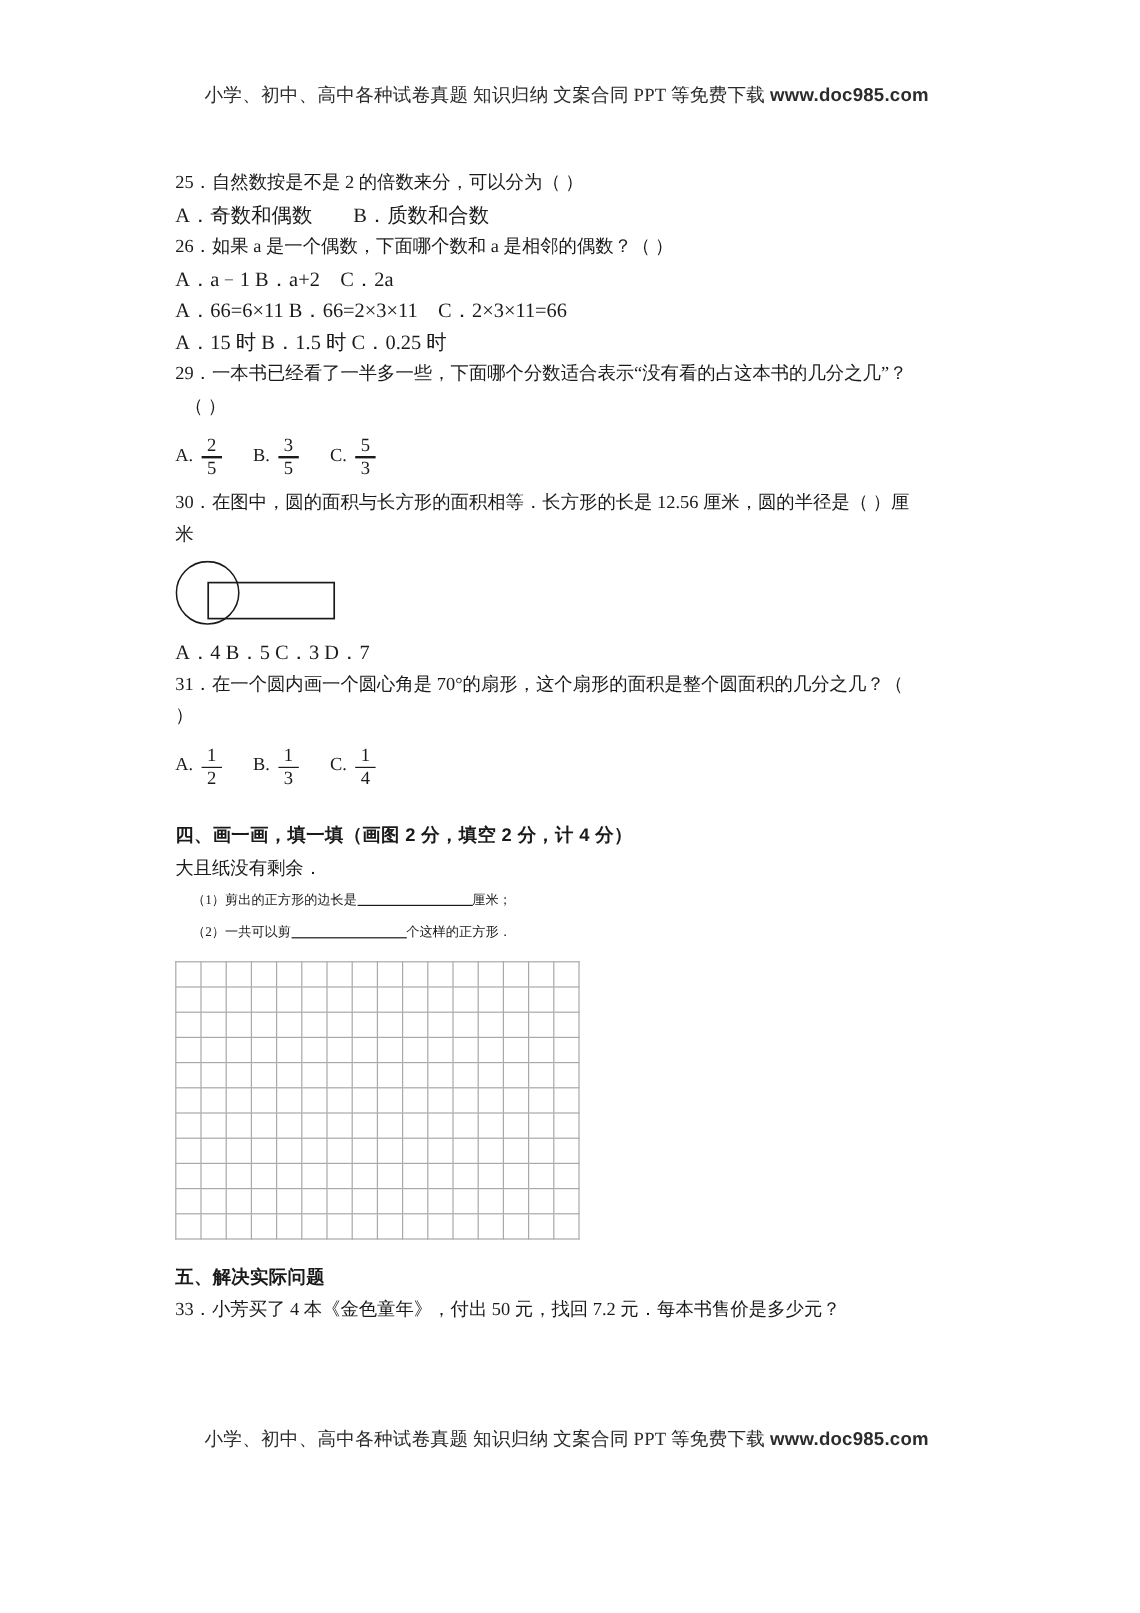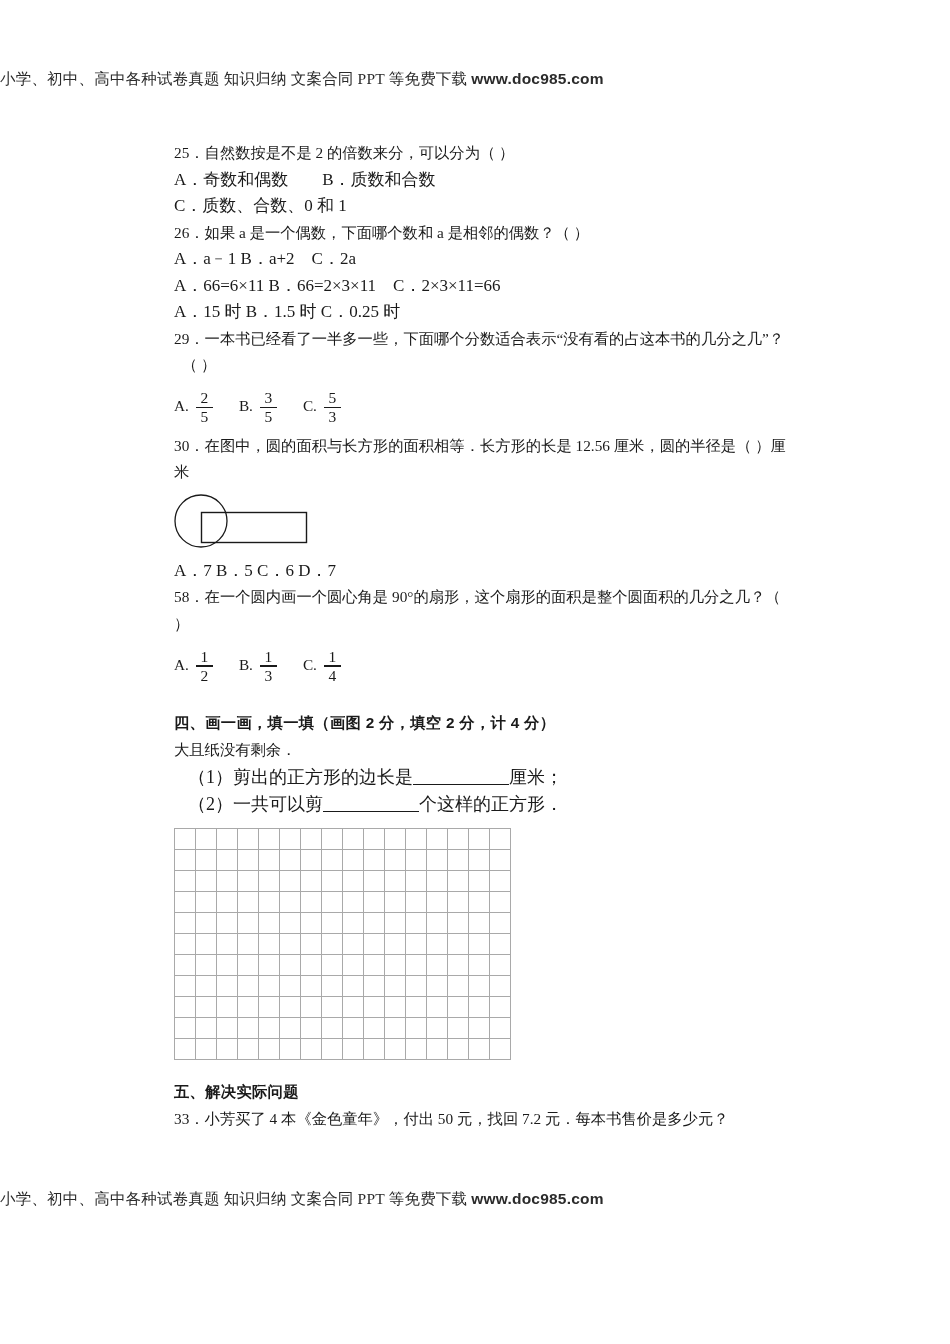--- a/index.html
+++ b/index.html
@@ -18,41 +18,40 @@
   .page {
     position: absolute;
     left: 0; top: 0;
     width: 950px;
     height: 1344px;
   }
   .watermark {
     position: absolute;
     left: 0;
     width: 774px;
-    text-align: left;
+    text-align: right;
     font-size: 15.5px;
     color: #2b2b2b;
     letter-spacing: 0.2px;
     white-space: nowrap;
     font-family: "Liberation Serif", "DejaVu Serif", serif;
   }
   .watermark .url {
     font-family: "Liberation Sans", "DejaVu Sans", sans-serif;
     font-weight: bold;
     font-size: 15.5px;
   }
   .watermark-top { top: 69px; }
   .watermark-bottom { top: 1189px; }
 
   .content {
     position: absolute;
     left: 146px;
     top: 140px;
     width: 672px;
-    margin-left: 28px;
   }
 
   .q-line {
     font-size: 15.3px;
     line-height: 26.5px;
     white-space: nowrap;
   }
   .opt-line {
     font-size: 17px;
     line-height: 26.5px;
@@ -117,21 +116,21 @@
   .section-head-5 { margin-top: 18px; }
 
   .fill-blank {
     display: inline-block;
     border-bottom: 1px solid #1a1a1a;
     width: 96px;
     height: 16px;
     vertical-align: -2px;
   }
   .sub-item {
-    font-size: 18px;
+    font-size: 11px;
     line-height: 27px;
     padding-left: 14px;
     white-space: nowrap;
   }
 
   .grid-wrap {
     margin-top: 10px;
     margin-left: 0px;
   }
   table.grid {
@@ -156,21 +155,20 @@
 
   <div class="watermark watermark-top">
     <span>小学、初中、高中各种试卷真题 知识归纳 文案合同 PPT 等免费下载</span>
     <span class="url">www.doc985.com</span>
   </div>
 
   <div class="content">
 
     <div class="q-line">25．自然数按是不是 2 的倍数来分，可以分为（        ）</div>
     <div class="opt-line">A．奇数和偶数　　B．质数和合数</div>
-    <div class="opt-line">C．质数、合数、0 和 1</div>
 
     <div class="q-line">26．如果 a 是一个偶数，下面哪个数和 a 是相邻的偶数？（        ）</div>
     <div class="opt-line">A．a﹣1 B．a+2　C．2a</div>
 
     <div class="opt-line">A．66=6×11 B．66=2×3×11　C．2×3×11=66</div>
 
     <div class="opt-line">A．15 时 B．1.5 时 C．0.25 时</div>
 
     <div class="q-line">29．一本书已经看了一半多一些，下面哪个分数适合表示“没有看的占这本书的几分之几”？</div>
     <div class="q-line" style="padding-left:8px">（        ）</div>
@@ -202,23 +200,23 @@
     </div>
 
     <div class="q-line">30．在图中，圆的面积与长方形的面积相等．长方形的长是 12.56 厘米，圆的半径是（        ）厘</div>
     <div class="q-line">米</div>
     <div class="figure-cr">
       <svg width="300" height="60" viewBox="0 0 300 60">
         <rect x="27.5" y="18.5" width="105" height="30" fill="none" stroke="#1a1a1a" stroke-width="1.4"></rect>
         <circle cx="27" cy="27" r="26" fill="none" stroke="#1a1a1a" stroke-width="1.3"></circle>
       </svg>
     </div>
-    <div class="opt-line">A．7 B．5 C．6 D．7</div>
-
-    <div class="q-line">58．在一个圆内画一个圆心角是 90°的扇形，这个扇形的面积是整个圆面积的几分之几？（</div>
+    <div class="opt-line">A．4 B．5 C．3 D．7</div>
+
+    <div class="q-line">31．在一个圆内画一个圆心角是 70°的扇形，这个扇形的面积是整个圆面积的几分之几？（</div>
     <div class="q-line">）</div>
     <div class="frac-row">
       <span class="frac-item">
         <span class="frac-label">A.</span>
         <span class="frac">
           <span class="num">1</span>
           <span class="bar"></span>
           <span class="den">2</span>
         </span>
       </span>

